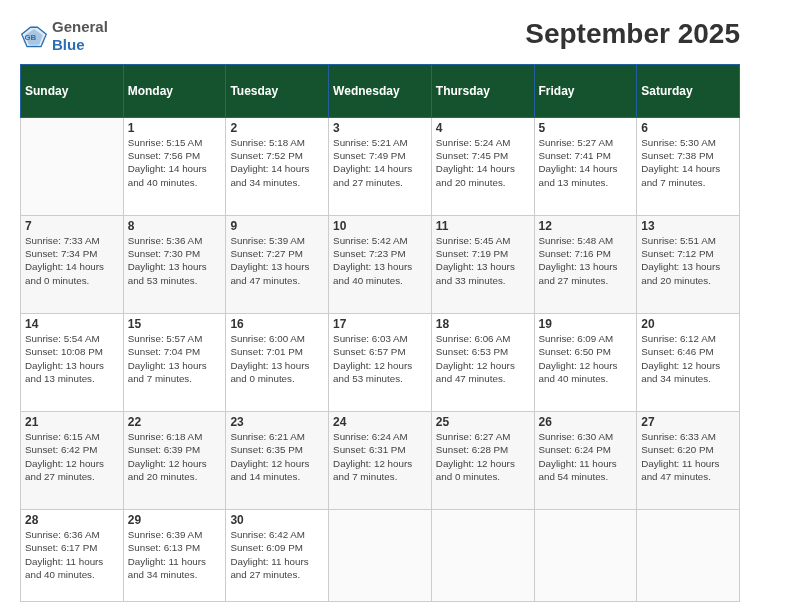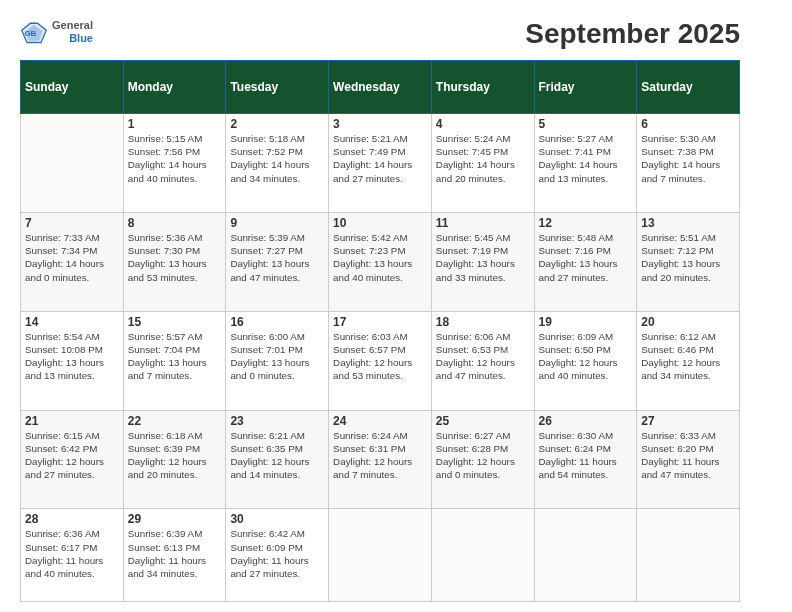--- a/index.html
+++ b/index.html
@@ -22,24 +22,23 @@
       justify-content: space-between;
       align-items: flex-start;
       margin-bottom: 10px;
     }
     .logo {
       display: flex;
       align-items: center;
       gap: 4px;
     }
     .logo-text {
-      font-size: 11px;
+      font-size: 15px;
       font-weight: bold;
       line-height: 1.2;
-      text-align: right;
     }
     .logo-general { color: #555; }
     .logo-blue { color: #2a6fb5; }
     .logo-icon {
       width: 28px;
       height: 28px;
     }
     .title-block {
       text-align: right;
       margin-left: 21px;

